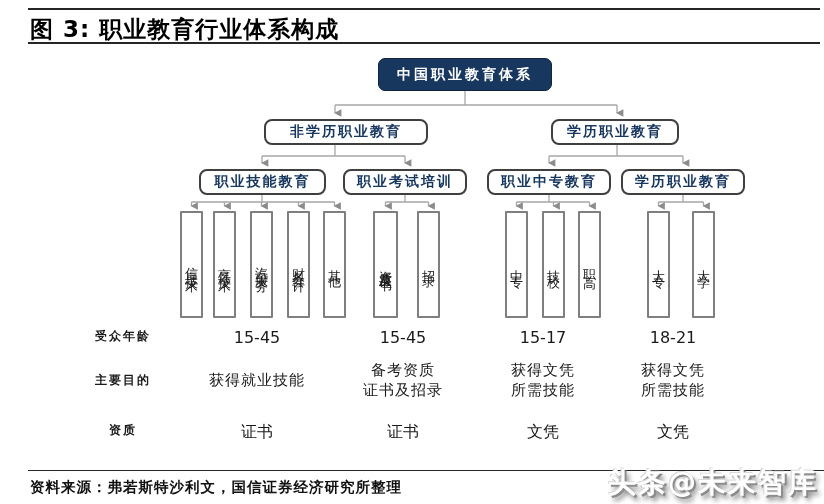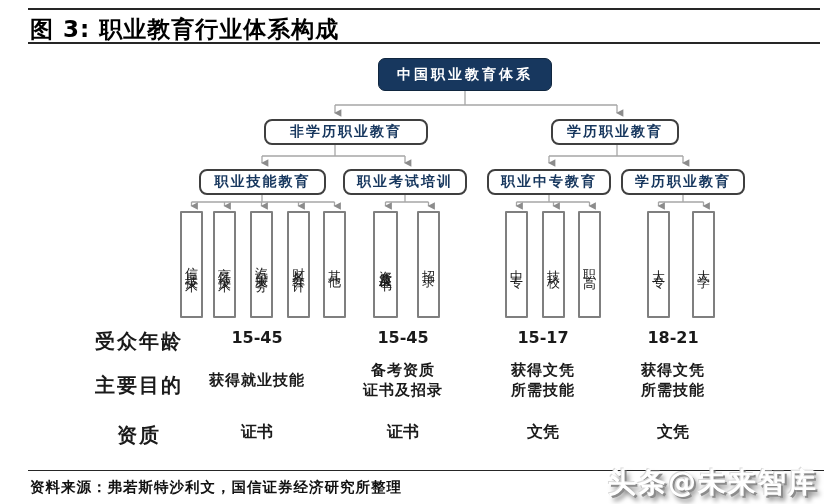--- a/index.html
+++ b/index.html
@@ -40,24 +40,24 @@
   .leaf-0-3 { left: 287px; }
   .leaf-0-4 { left: 323px; letter-spacing: 6px; }
   .leaf-1-0 { left: 373px; width: 25px; letter-spacing: 2px; }
   .leaf-1-1 { left: 417px; letter-spacing: 6px; }
   .leaf-2-0 { left: 505px; letter-spacing: 6px; }
   .leaf-2-1 { left: 542px; letter-spacing: 6px; }
   .leaf-2-2 { left: 578px; letter-spacing: 6px; }
   .leaf-3-0 { left: 647px; letter-spacing: 6px; }
   .leaf-3-1 { left: 692px; letter-spacing: 6px; }
 
-  .attr-label { position: absolute; left: 74px; width: 130px; text-align: center;
-                font-weight: bold; font-size: 20px; color: #1a1a1a; letter-spacing: 2px; }
+  .attr-label { position: absolute; left: 58px; width: 130px; text-align: center;
+                font-weight: bold; font-size: 12px; color: #1a1a1a; letter-spacing: 2px; }
   .attr-cell { position: absolute; width: 150px; text-align: center; color: #1a1a1a;
-               font-weight: bold; white-space: pre-line; }
+               font-weight: normal; white-space: pre-line; }
   .attr-num { font-size: 16px; }
   .attr-txt { font-size: 15px; letter-spacing: 1px; line-height: 1.35;
               display: flex; align-items: center; justify-content: center; height: 44px; }
   .col-0 { left: 182px; } .col-1 { left: 328px; } .col-2 { left: 468px; } .col-3 { left: 598px; }
   .row-age { top: 328px; }
   .row-purpose-label { top: 372px; text-align: center; }
   .row-purpose { top: 358px; }
   .row-qual { top: 422px; }
 
   .source-note { position: absolute; left: 30px; top: 478px; font-size: 14.5px; font-weight: bold;

